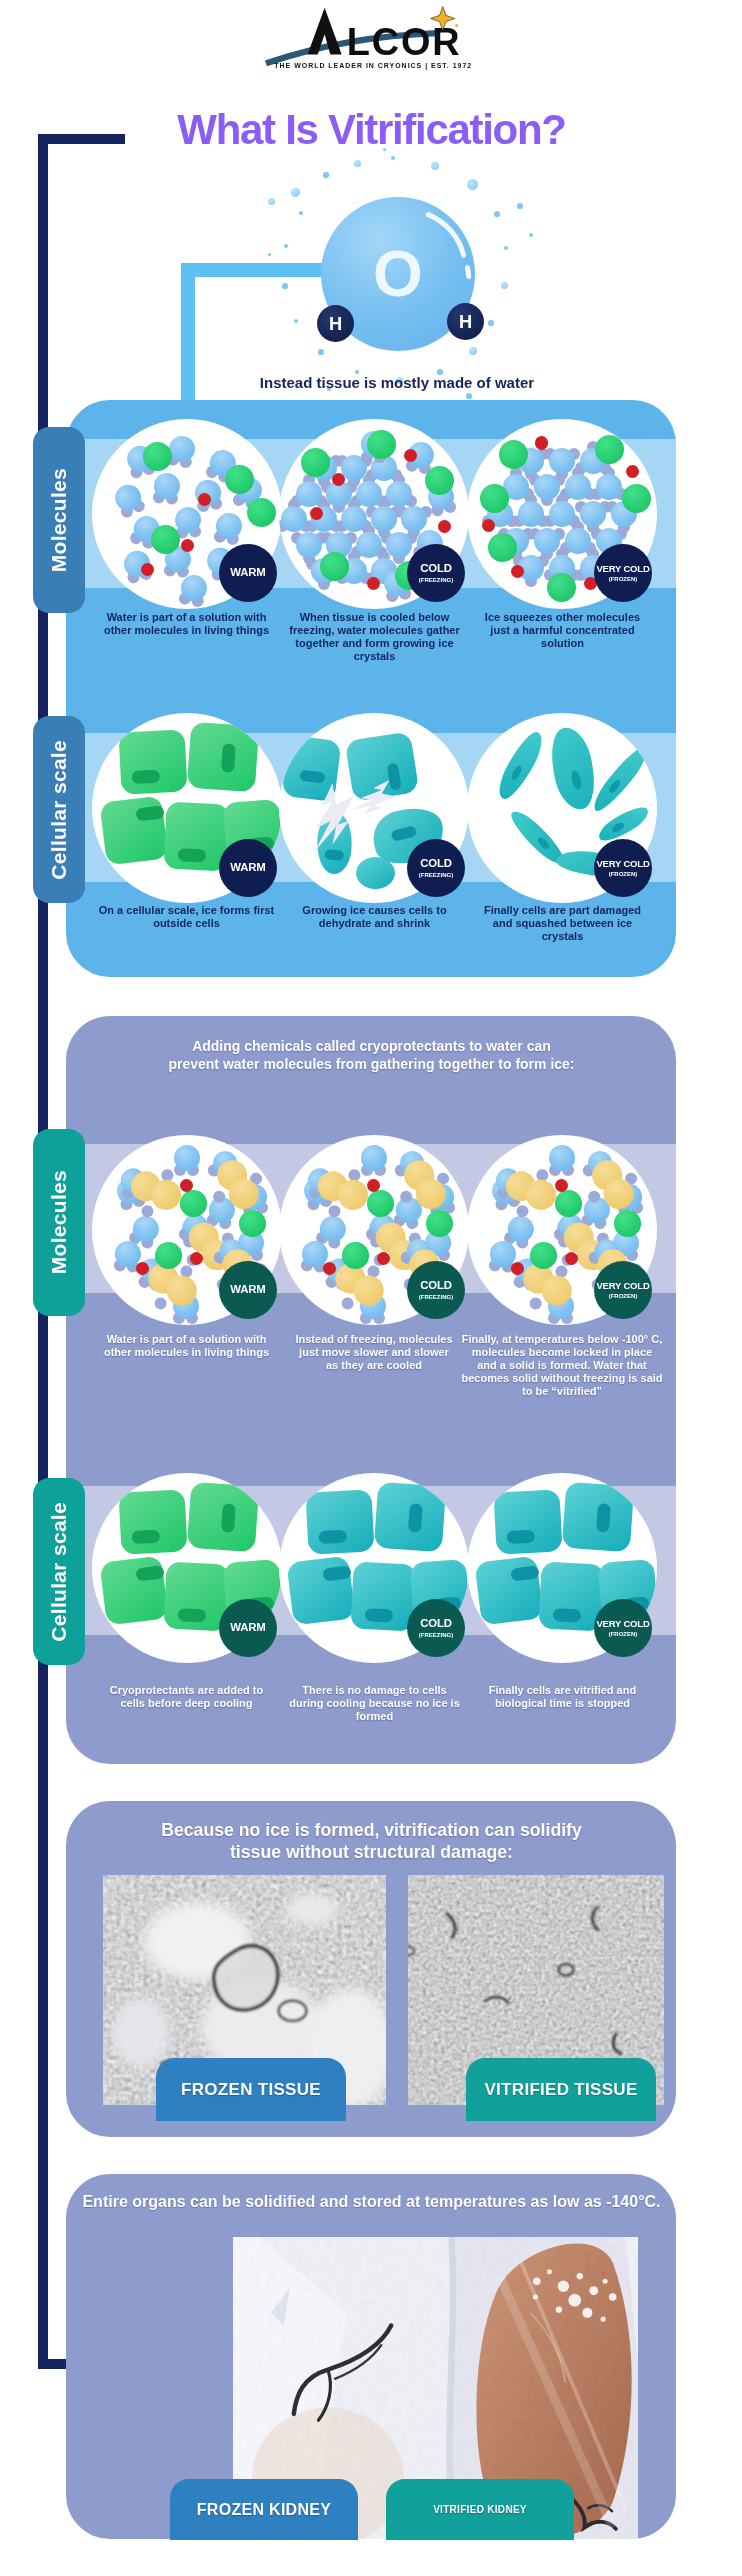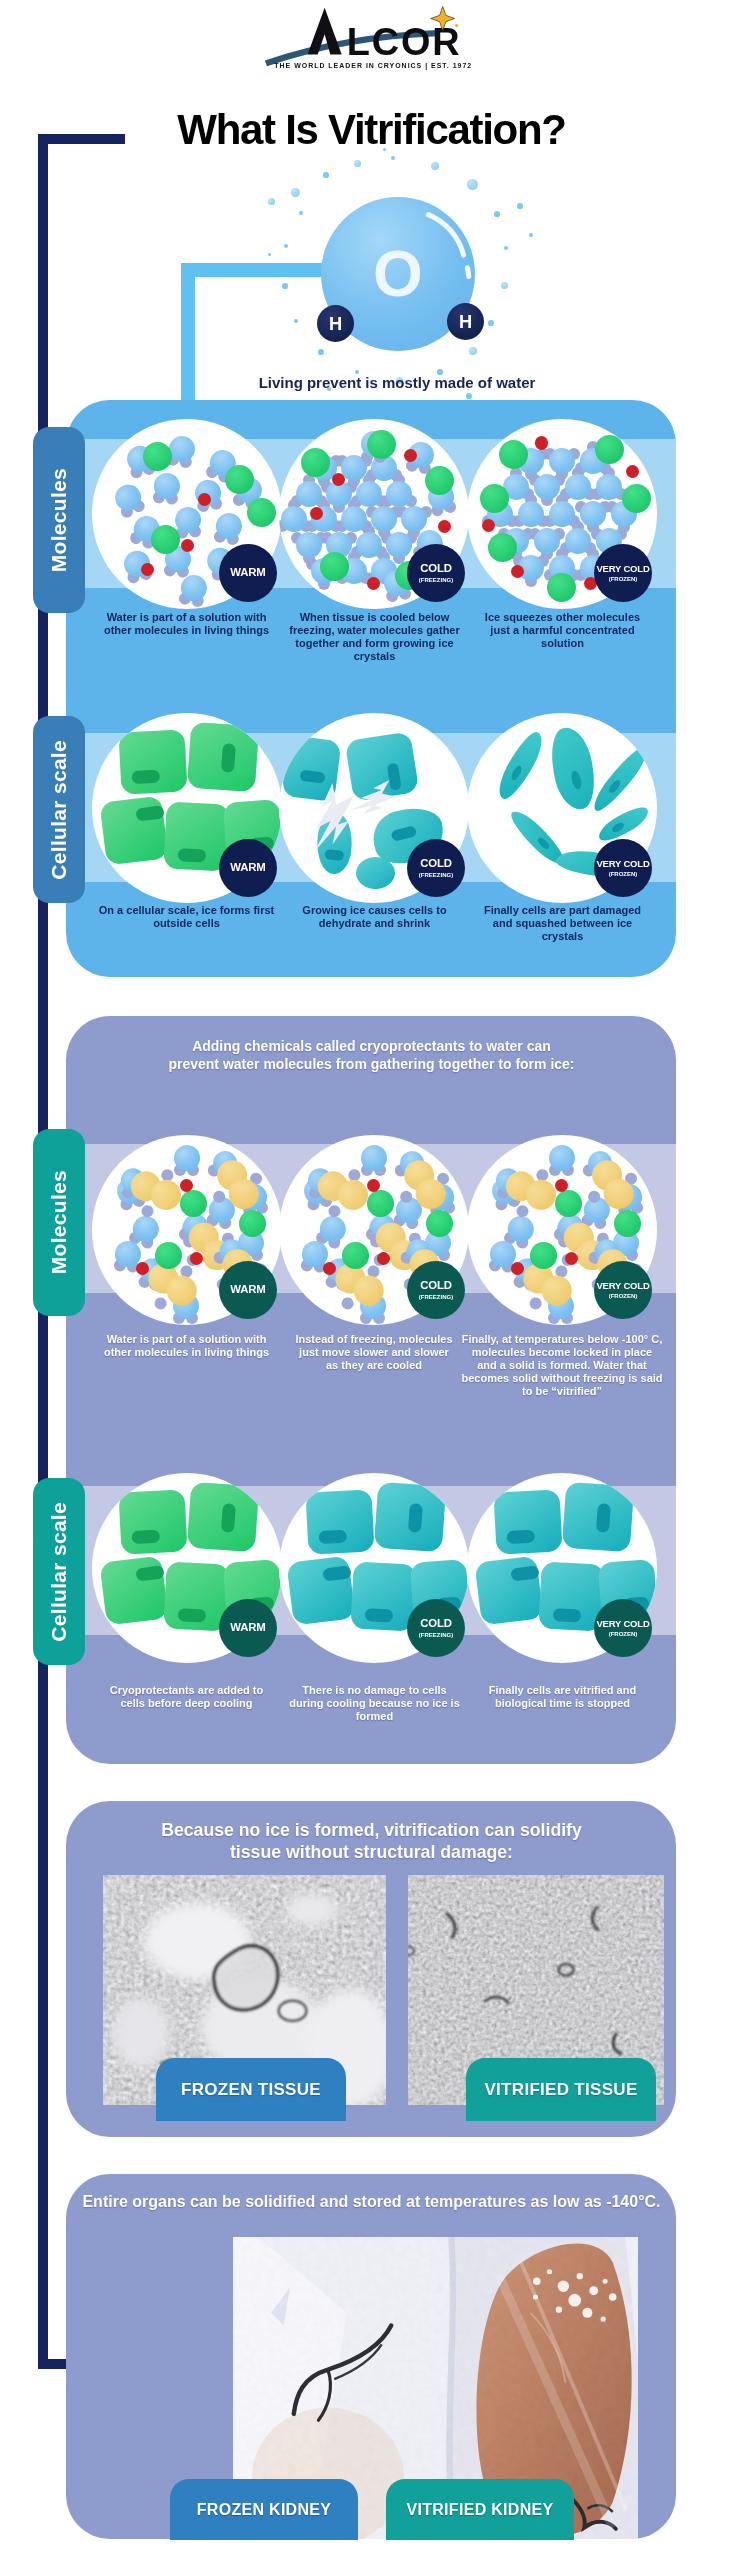--- a/index.html
+++ b/index.html
@@ -22,21 +22,21 @@
   .badge{position:absolute;width:58px;height:58px;border-radius:50%;display:flex;flex-direction:column;align-items:center;justify-content:center;color:#fff;z-index:4;text-align:center}
   .b-navy{background:#101d50}
   .b-teal{background:#0b5a52}
   .bmain{font-weight:bold;font-size:11.4px;letter-spacing:-0.2px;line-height:1}
   .bmain.sm{font-size:9.5px}
   .bsub{font-weight:bold;font-size:6px;margin-top:1.9px;line-height:1}
   .cap{position:absolute;text-align:center;font-weight:bold;font-size:11px;line-height:1.18;z-index:4}
   .cap-navy{color:#13265e}
   .cap-white{color:#fff;text-shadow:0 0.6px 1.3px rgba(30,30,70,.35)}
   .phead{position:absolute;text-align:center;color:#fff;font-weight:bold;white-space:pre-line;z-index:4;text-shadow:0 1.3px 1.3px rgba(40,40,90,.35)}
-  .title{position:absolute;width:100%;text-align:center;font-weight:bold;font-size:42px;letter-spacing:-1.3px;color:#000000;z-index:2}
+  .title{position:absolute;width:100%;text-align:center;font-weight:bold;font-size:42px;letter-spacing:-1.3px;color:#8b5cf6;z-index:2}
   .ocirc{position:absolute;border-radius:50%;background:radial-gradient(circle at 38% 28%,#a3d7f8,#74bef0 55%,#64b1ea);z-index:2;display:flex;align-items:center;justify-content:center}
   .oletter{color:#eef7fd;font-weight:bold;font-size:64px}
   .hcirc{position:absolute;width:37px;height:37px;border-radius:50%;background:radial-gradient(circle at 38% 30%,#27376f,#13224f 70%);z-index:3;display:flex;align-items:center;justify-content:center;color:#fff;font-weight:bold;font-size:18.3px}
   .icap{position:absolute;text-align:center;font-weight:bold;font-size:15px;color:#15245e;z-index:2}
   .dot{position:absolute;border-radius:50%;background:#7ec9f4;z-index:1}
   .dot.b{background:radial-gradient(circle at 35% 30%,#bfe4fb,#7ec9f4)}
   .labelbtn{position:absolute;display:flex;align-items:center;justify-content:center;color:#fff;font-weight:bold;font-size:17px;letter-spacing:0.3px;z-index:5;border-radius:19px 19px 0 0;text-shadow:0 1.3px 1.3px rgba(20,20,50,.35)}
   .lb-blue{background:#2e80c1}
   .lb-teal{background:#12a09a}
   .notch{position:absolute;background:#8e9bcd;border-radius:0 0 19px 19px;z-index:6;display:flex;align-items:center;justify-content:center;color:#fff;font-weight:bold;font-size:37px;text-shadow:0 1.3px 1.9px rgba(40,40,90,.4)}
@@ -122,21 +122,21 @@
   <svg class="abs" style="left:321px;top:197px;z-index:3" width="154" height="154" viewBox="0 0 244 244">
     <path d="M170,28 A95,95 0 0 1 226,92" stroke="#fff" stroke-width="8" fill="none" stroke-linecap="round" opacity="0.9"></path>
     <path d="M232,112 A98,98 0 0 1 234,126" stroke="#fff" stroke-width="8" fill="none" stroke-linecap="round" opacity="0.9"></path>
   </svg>
   <div class="hcirc" style="left:317px;top:305px">
       <span>H</span>
     </div>
   <div class="hcirc" style="left:447px;top:303px">
       <span>H</span>
     </div>
-  <div class="icap" style="left:245px;top:374px;width:304px">Living prevent is mostly made of water</div>
+  <div class="icap" style="left:245px;top:374px;width:304px">Instead tissue is mostly made of water</div>
 
   <div class="panel p-blue" style="top:400px;height:577px"></div>
   <div class="band band-blue" style="top:439px;height:149px"></div>
   <div class="band band-blue" style="top:733px;height:149px"></div>
 
   <div class="tab tab-blue" style="top:427px;height:186px">
       <span>Molecules</span>
     </div>
   <div class="tab tab-blue" style="top:716px;height:187px">
       <span>Cellular scale</span>
@@ -1103,16 +1103,16 @@
     <path d="M520,400 C545,420 560,440 555,460 C575,445 595,450 605,462" stroke="#15151c" stroke-width="6" fill="none" stroke-linecap="round"></path>
     <path d="M560,430 C575,420 590,425 600,435" stroke="#1b1b24" stroke-width="4" fill="none"></path>
     <path d="M620,0 L640,0 L640,200 Z" fill="#f2f3f9" opacity="0.85"></path>
     <path d="M420,60 L600,460" stroke="#ffffff" stroke-width="14" opacity="0.18"></path>
     <path d="M455,40 L620,430" stroke="#ffffff" stroke-width="6" opacity="0.25"></path>
     <rect width="640" height="478" filter="url(#nzK)" opacity="0.10"></rect>
   </svg>
 
 
   <div class="labelbtn lb-blue" style="left:170px;top:2479px;width:188px;height:61px;font-size:16px">FROZEN KIDNEY</div>
-  <div class="labelbtn lb-teal" style="left:386px;top:2479px;width:188px;height:61px;font-size:16px">VITRIFIED KIDNEY</div>
+  <div class="labelbtn lb-teal" style="left:386px;top:2479px;width:188px;height:61px;font-size:10px">VITRIFIED KIDNEY</div>
 
 </div>
 
 
 </body></html>

